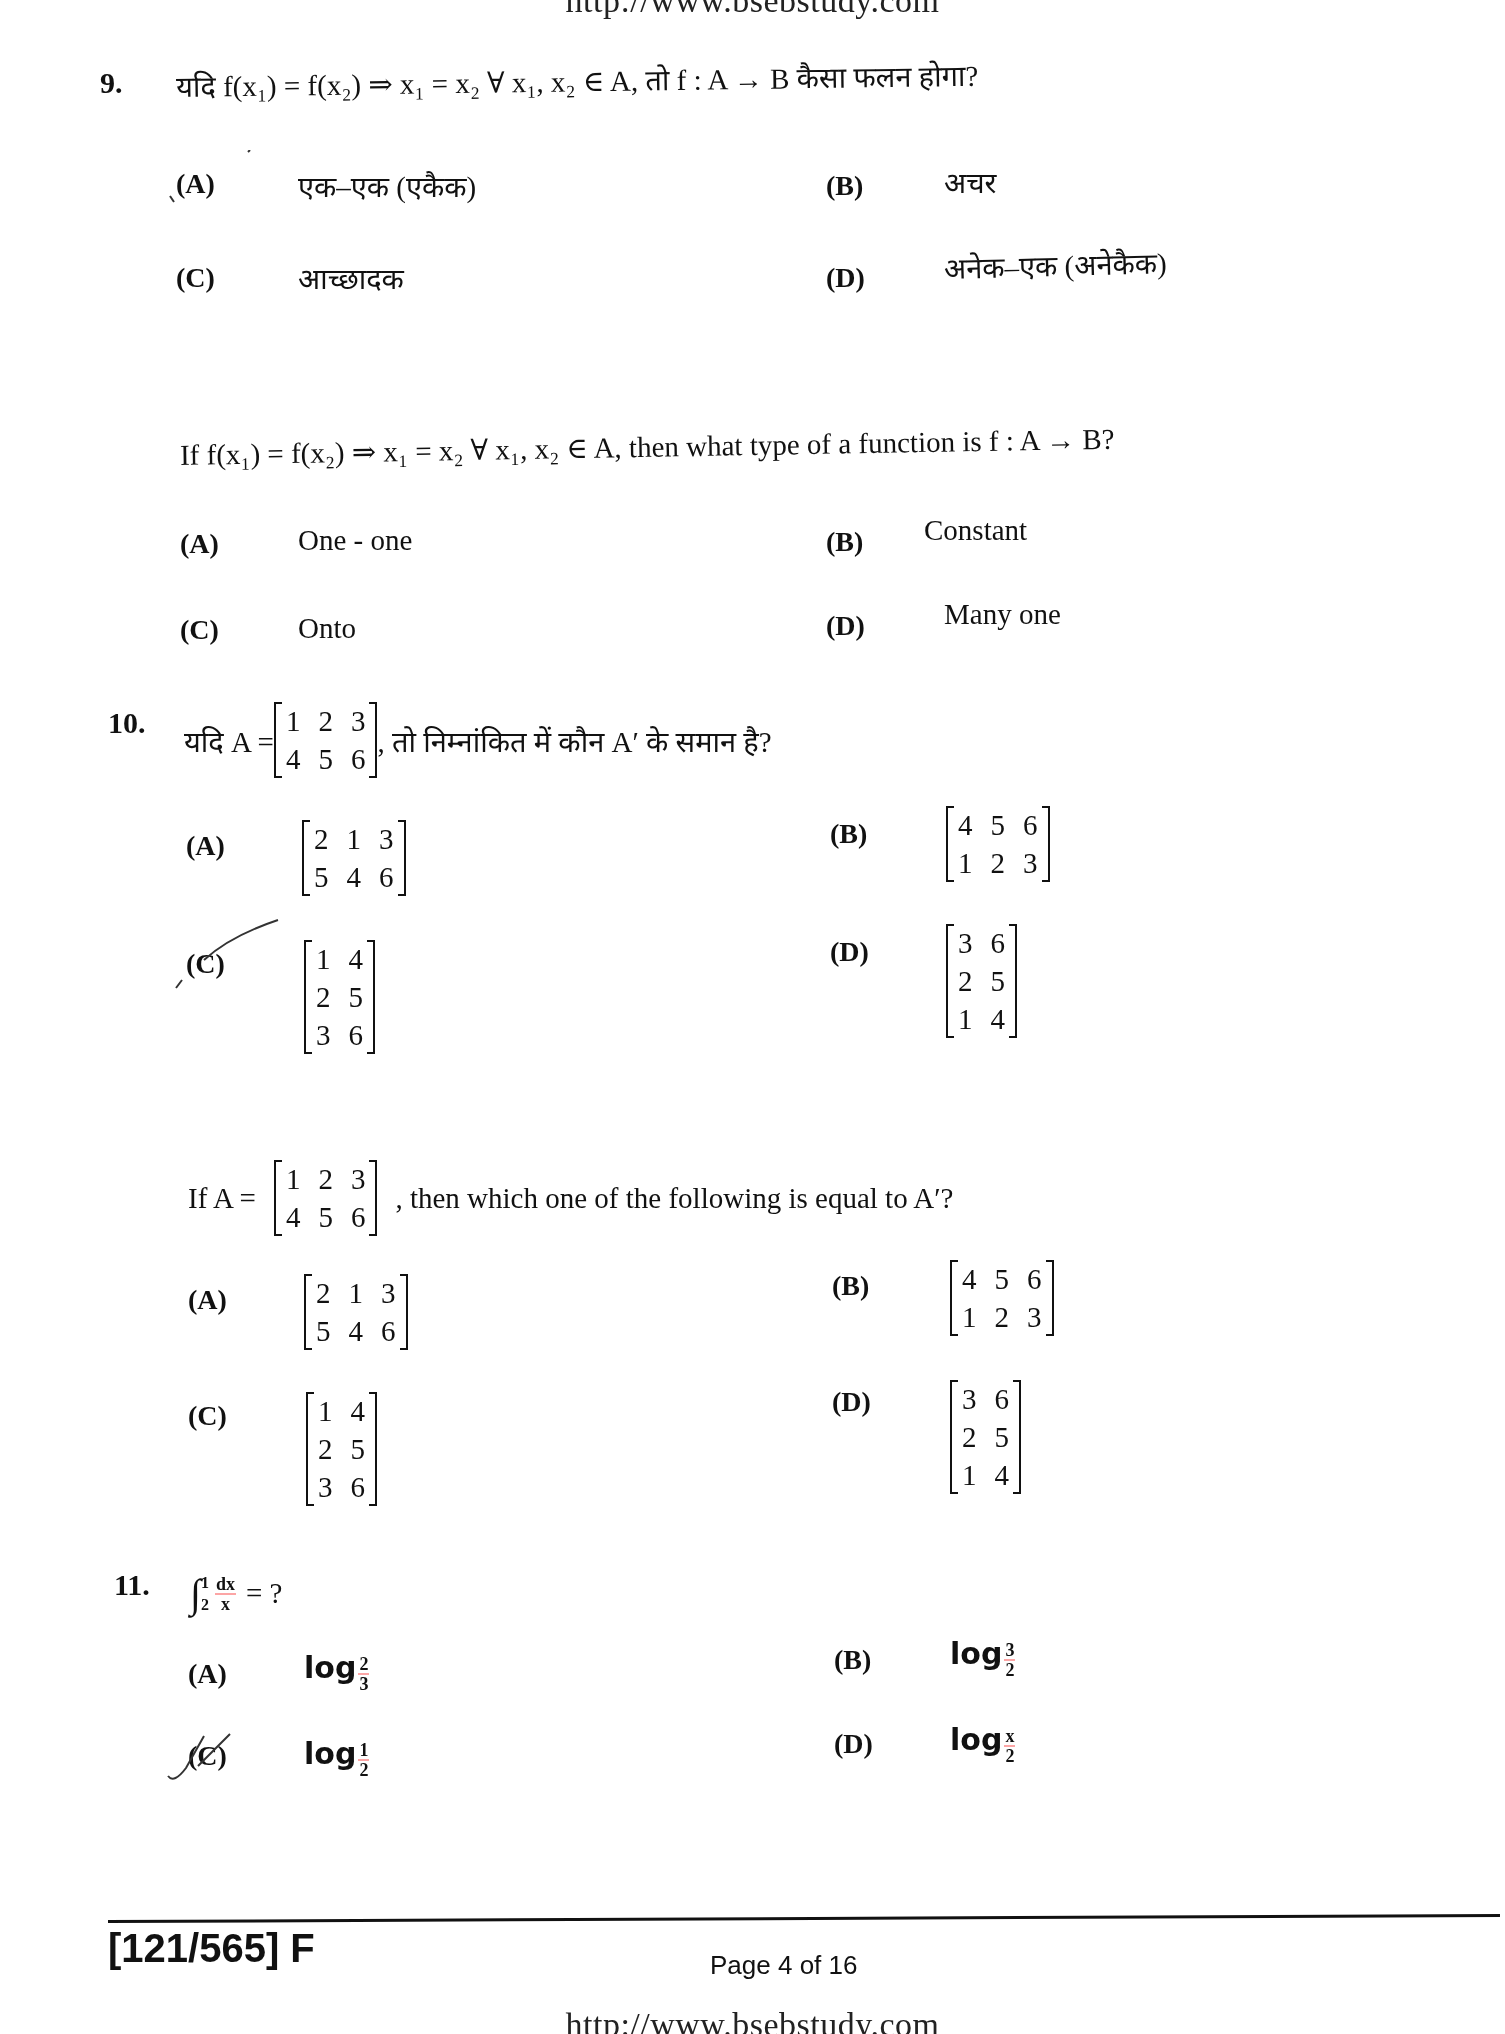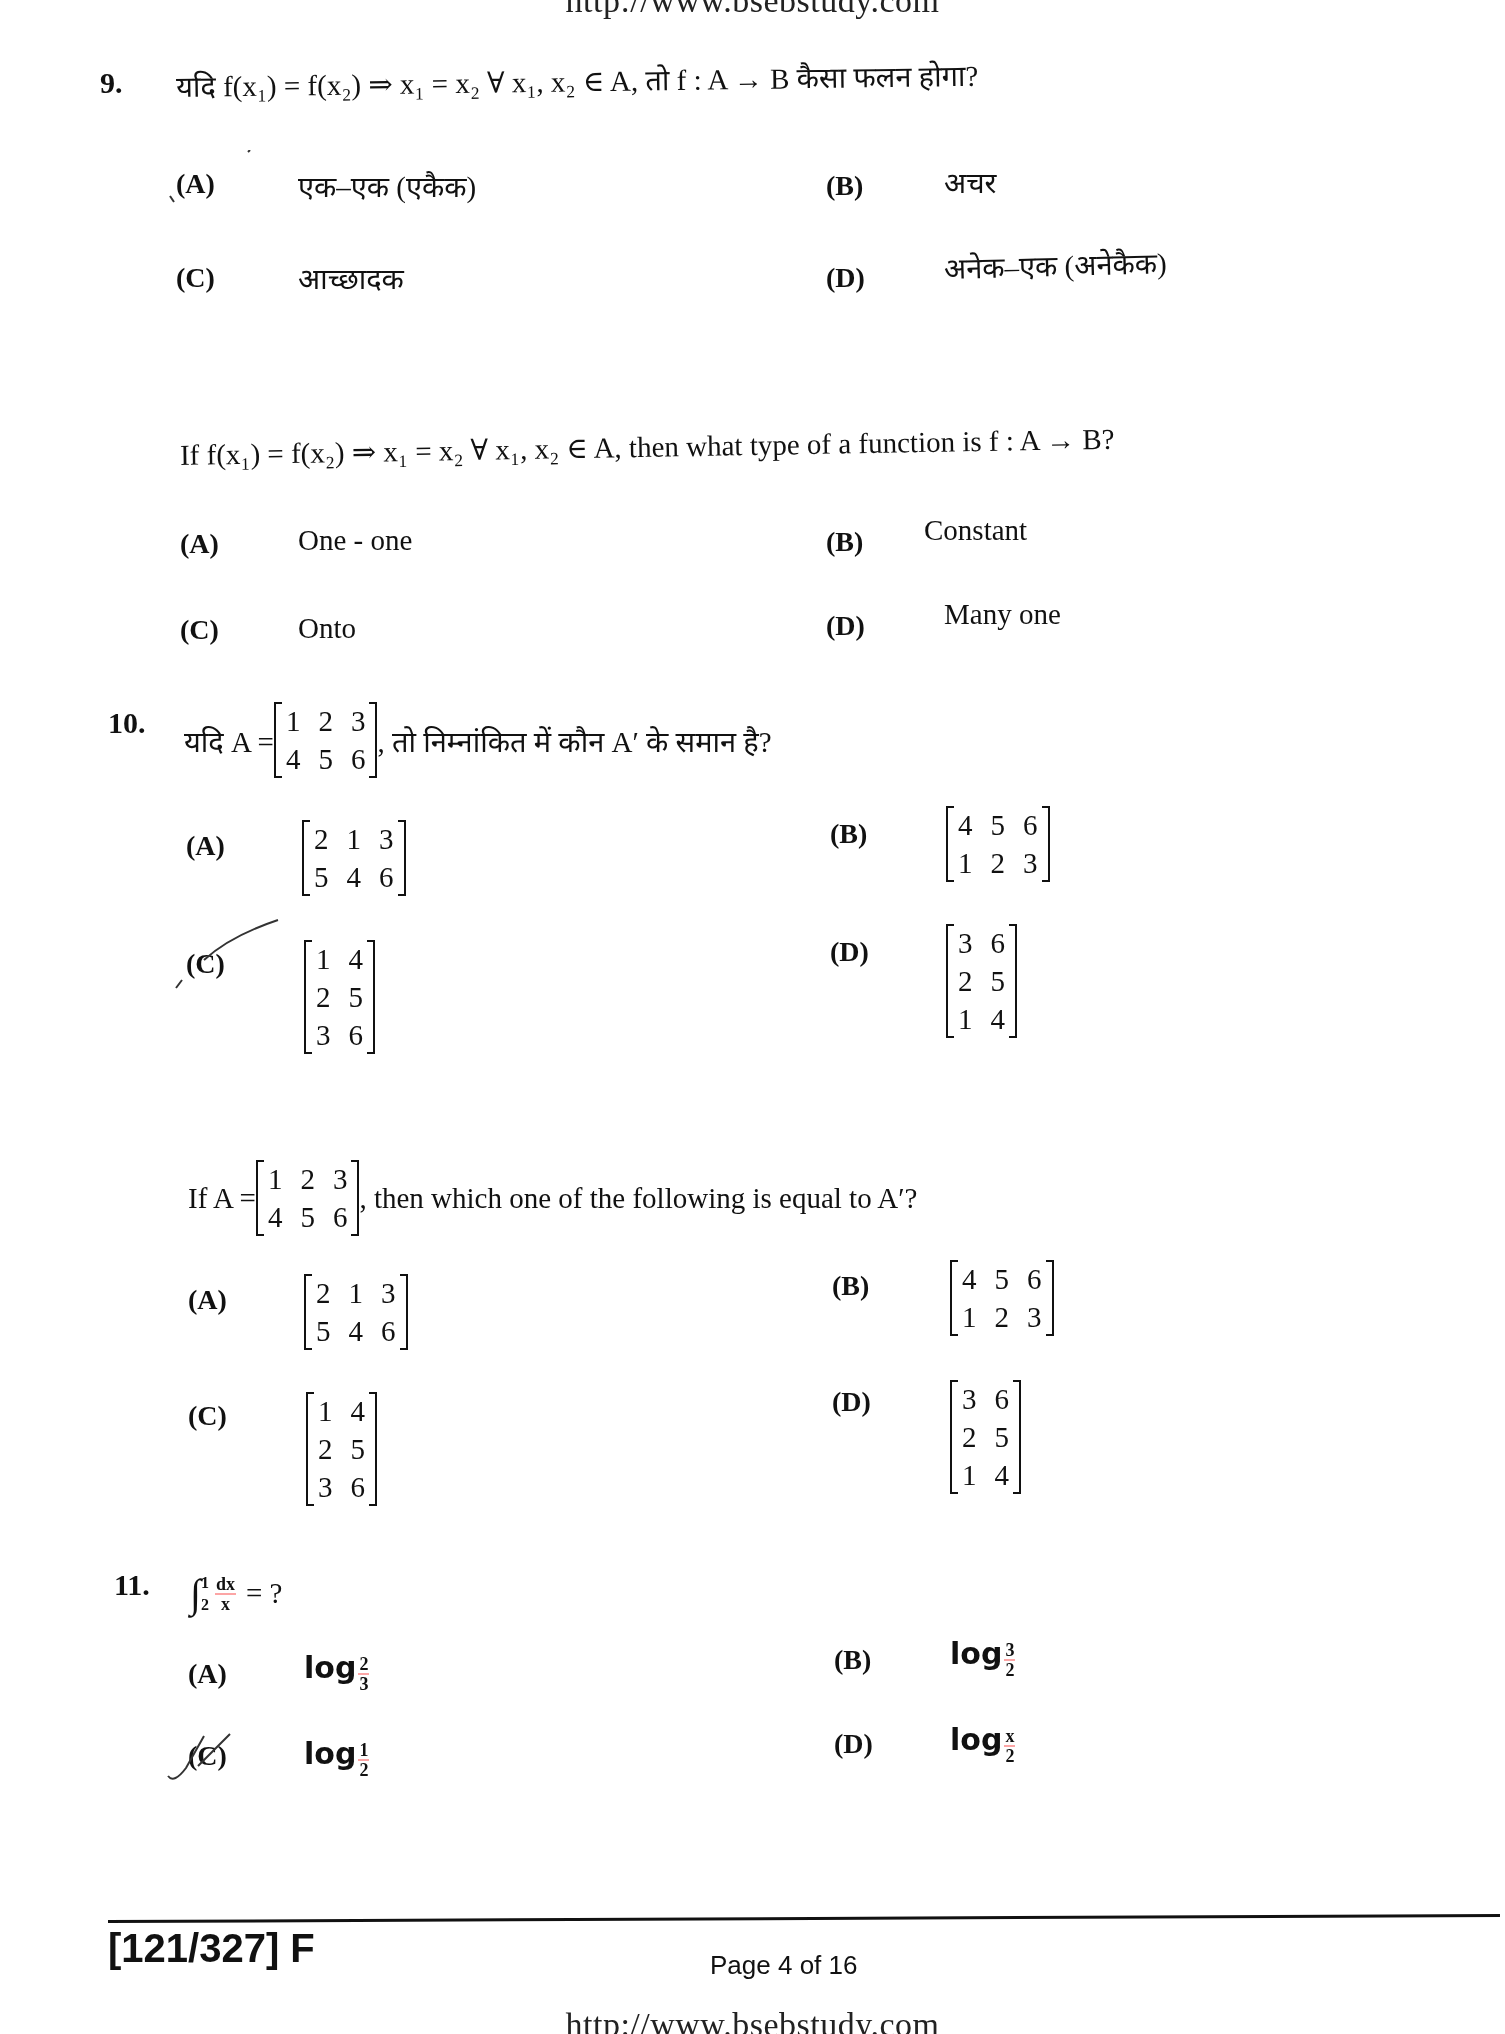--- a/index.html
+++ b/index.html
@@ -140,21 +140,21 @@
       <span>2</span>
         <span>5</span>
       <span>1</span>
         <span>4</span>
     </span>
     <span class="br r"></span>
   </span>
 </div>
 
 <div>
-  <div class="abs stem" style="left:188px;top:1160px;display:flex;align-items:center;gap:0;">
+  <div class="abs stem" style="left:188px;top:1160px;display:flex;align-items:center;gap:18px;">
     <span>If A =</span>
     <span class="matrix">
       <span class="br l"></span>
       <span class="grid" style="grid-template-columns:repeat(3,auto);">
         <span>1</span>
           <span>2</span>
           <span>3</span>
         <span>4</span>
           <span>5</span>
           <span>6</span>
@@ -266,15 +266,15 @@
   <div class="abs lbl" style="left:834px;top:1728px;">(D)</div>
   <div class="abs" style="left:950px;top:1722px;">
     <span class="logtxt">log</span><span class="frac">
         <span class="num">x</span>
         <span>2</span>
       </span>
   </div>
 </div>
 
 <div class="abs footer-rule"></div>
-<div class="abs footer-code" style="left:108px;top:1926px;">[121/327] F</div>
+<div class="abs footer-code" style="left:108px;top:1926px;">[121/565] F</div>
 <div class="abs footer-page" style="left:710px;top:1938px;">Page 4 of 16</div>
 <div class="abs url" style="top:2006px;left:0;">http://www.bsebstudy.com</div>
 
 </body></html>

